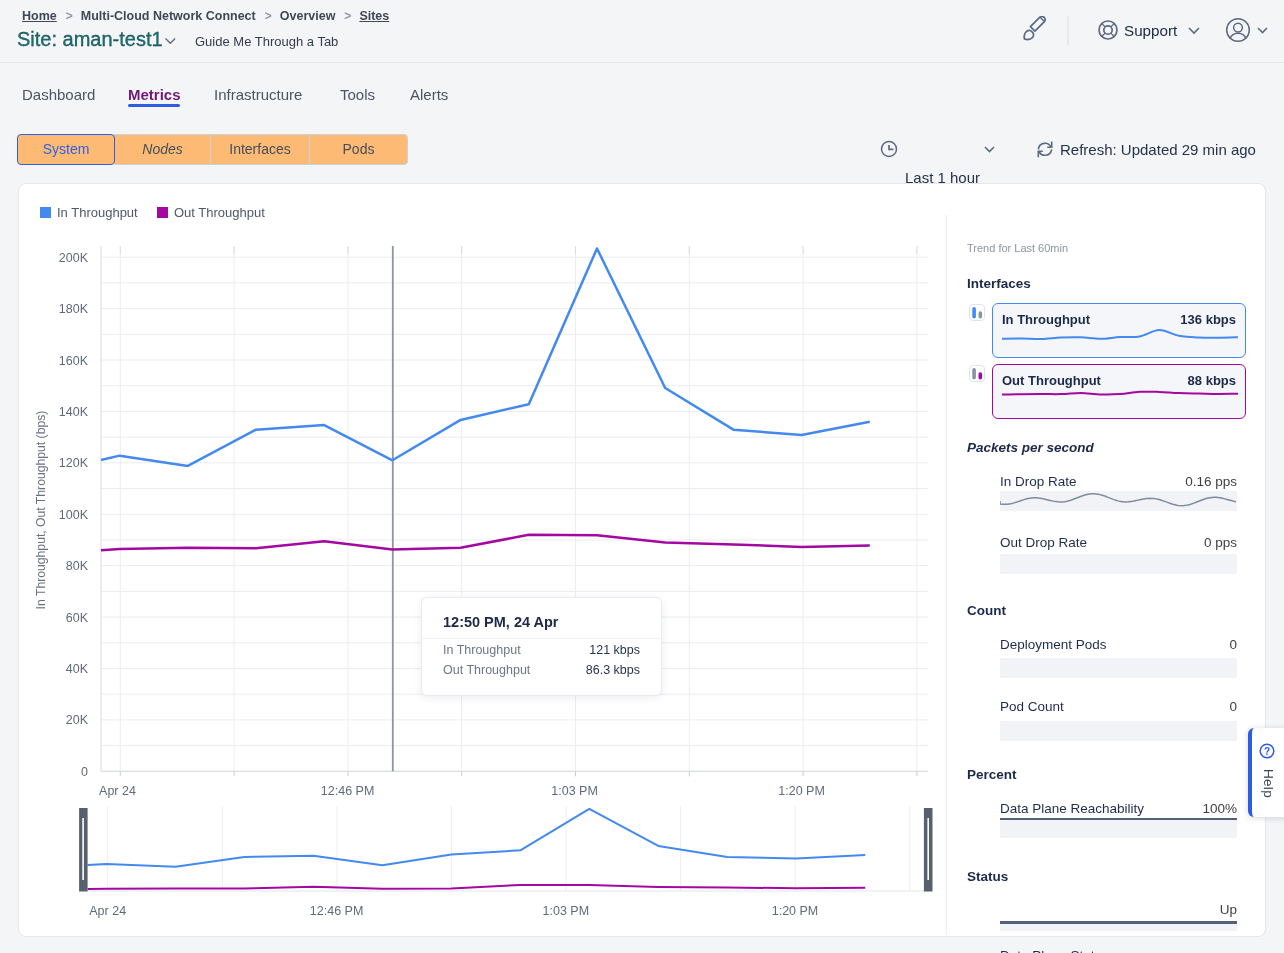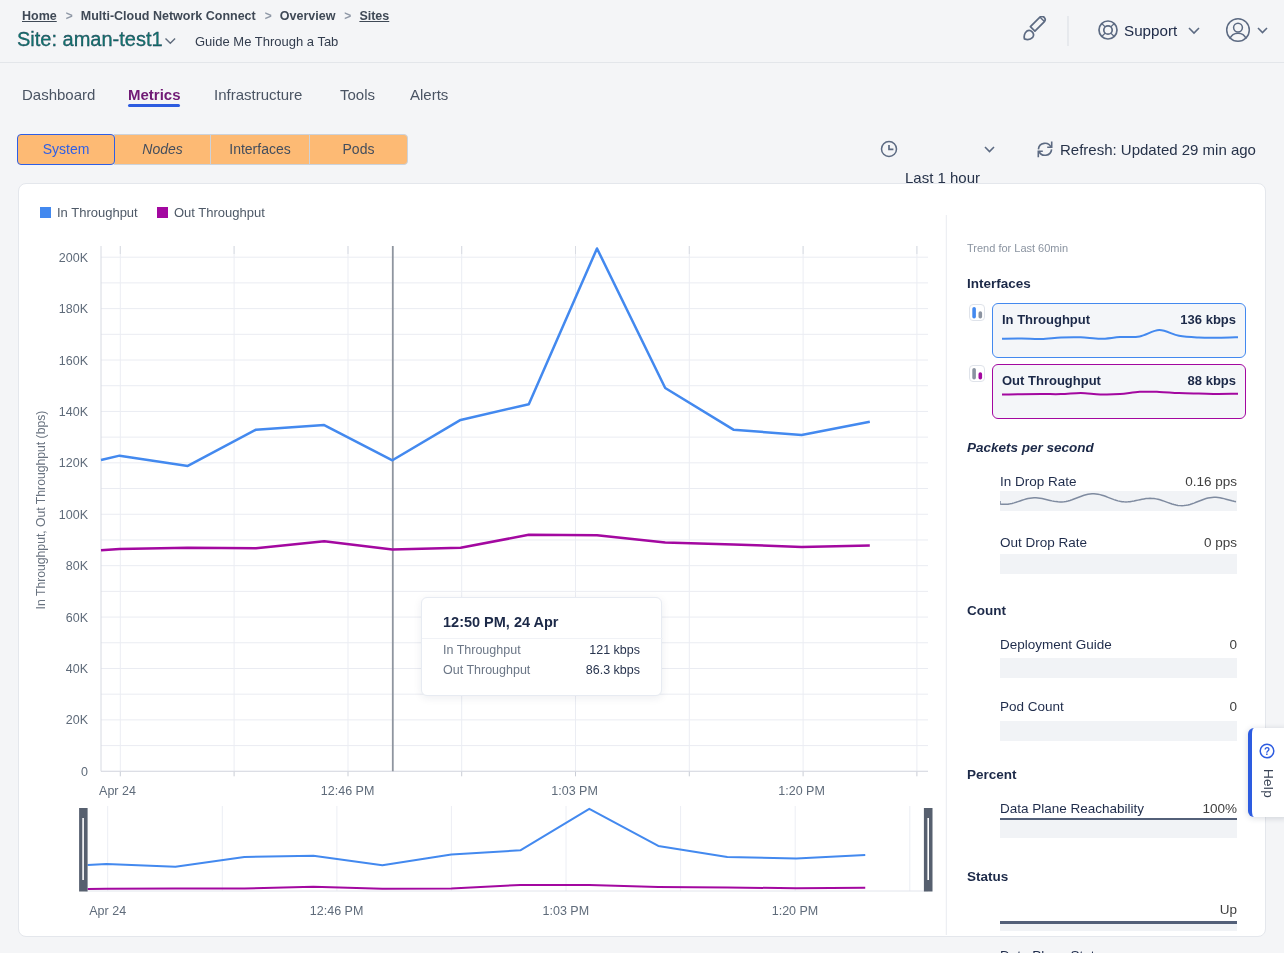--- a/index.html
+++ b/index.html
@@ -243,21 +243,21 @@
 <div class="srow-l" style="top:474px;">In Drop Rate</div>
 <div class="srow-v" style="top:474px;">0.16 pps</div>
 <div class="strip" style="top:491px;"></div>
 <svg class="abs" style="left:1000px;top:491px;" width="237" height="20" viewBox="0 0 237 20" id="dropspark">
     <path d="M0 10 L0 12.94137615230353 L2 13.215600115177306 L4 13.342052025604888 L6 13.318130372144928 L8 13.147536438042945 L10 12.840078518929664 L12 12.411209329029145 L14 11.881317268053628 L16 11.27480306631582 L18 10.618982777483115 L20 9.942865729648343 L22 9.27586153878038 L24 8.64647339178199 L26 8.081035382515099 L28 7.602549708042476 L30 7.229675091474631 L32 6.975911088536874 L34 6.8490142537902114 L36 6.850671872930853 L38 6.976447563472666 L40 7.216001011198099 L42 7.5535719757088335 L44 7.96870700125029 L46 8.43719652545564 L48 8.93218076336535 L50 9.425375268558161 L52 9.888361767754803 L54 10.293886964264106 L56 10.617111637375881 L58 10.836754545653847 L60 10.936080275849681 L62 10.90368706131742 L64 10.734059420522701 L66 10.427860847793683 L68 9.991953266450011 L70 9.439142022037476 L72 8.787657317695578 L74 8.060394639276545 L76 7.283947370417547 L78 6.487473986873905 L80 5.701449539184103 L82 4.956356259819552 L84 4.281370838842493 L86 3.7031060810318017 L88 3.24446227981686 L90 2.9236388239961206 L92 2.7533495047317267 L94 2.7402760237480557 L96 2.8847837147513196 L98 3.1809119417761957 L100 3.6166395401737335 L102 4.174413552270537 L104 4.831917915029473 L106 5.563048193085218 L108 6.3390493835569774 L110 7.129766649196442 L112 7.904953880083965 L114 8.635582459873055 L116 9.295092631746655 L118 9.860532420729772 L120 10.313534059491237 L122 10.641085063703757 L124 10.836060192350768 L126 10.897491106543942 L128 10.830562140192294 L130 10.646332704892272 L132 10.361198934869282 L134 9.996118702023077 L136 9.575634587155504 L138 9.12673831952162 L140 8.677627198756262 L142 8.256407781788702 L144 7.8898044420073905 L146 7.60193018605485 L148 7.4131743550690885 L150 7.339256663824488 L152 7.39048967159953 L154 7.571282557804522 L156 7.879908400738816 L158 8.308545500828842 L160 8.843591165235505 L162 9.466234314378099 L164 10.15326181527296 L166 10.878063097687118 L168 11.611788824155852 L170 12.324612552054749 L172 12.987039747102227 L174 13.571206385321682 L176 14.05210980856894 L178 14.408717458565196 L180 14.624904475508007 L182 14.690178673262874 L184 14.600160761771564 L186 14.356798465620326 L188 13.968304909966816 L190 13.448823793811819 L192 12.81783590965834 L194 12.099332966499144 L196 11.320794926684012 L198 10.512015723926462 L200 9.703828907401892 L202 8.926789160822608 L204 8.209867581194661 L206 7.579217984280056 L208 7.057068359954178 L210 6.660786069543538 L212 6.402157703128749 L214 6.286915036587003 L216 6.31452766435893 L218 6.4782711142498295 L220 6.765567094690673 L222 7.158580519499892 L224 7.635046630346902 L226 8.169291392796506 L228 8.733399825836878 L230 9.298480413067935 L232 9.835969523636683 L234 10.318918028730145 L236 10.72320311172204" fill="none" stroke="#7f8ba0" stroke-width="1.5"></path>
   </svg>
 <div class="srow-l" style="top:535px;">Out Drop Rate</div>
 <div class="srow-v" style="top:535px;">0 pps</div>
 <div class="strip" style="top:554px;"></div>
 <div class="sb-head" style="left:967px;top:603px;">Count</div>
-<div class="srow-l" style="top:637px;">Deployment Guide</div>
+<div class="srow-l" style="top:637px;">Deployment Pods</div>
 <div class="srow-v" style="top:637px;">0</div>
 <div class="strip" style="top:658px;"></div>
 <div class="srow-l" style="top:699px;">Pod Count</div>
 <div class="srow-v" style="top:699px;">0</div>
 <div class="strip" style="top:721px;"></div>
 <div class="sb-head" style="left:967px;top:767px;">Percent</div>
 <div class="srow-l" style="top:801px;">Data Plane Reachability</div>
 <div class="srow-v" style="top:801px;">100%</div>
 <div class="strip" style="top:818px;border-top:2.5px solid #536079;"></div>
 <div class="sb-head" style="left:967px;top:869px;">Status</div>

